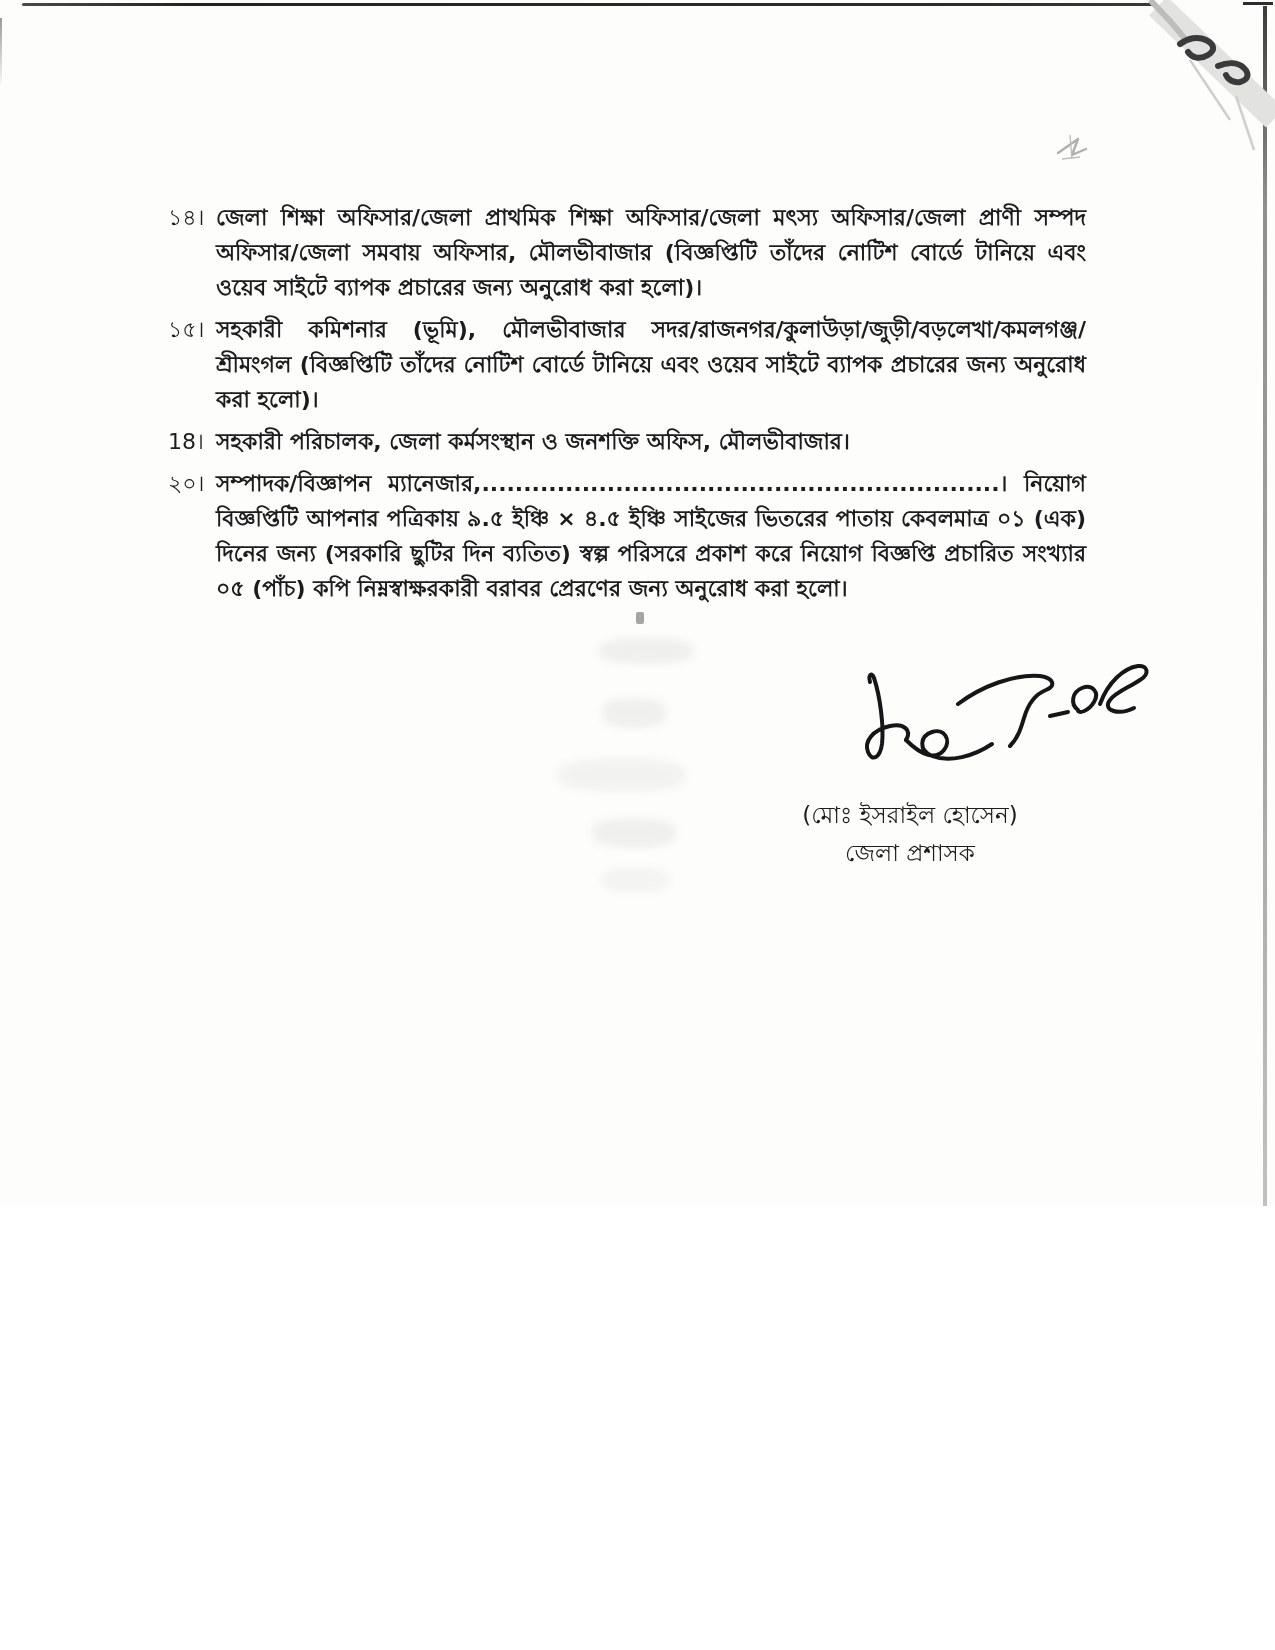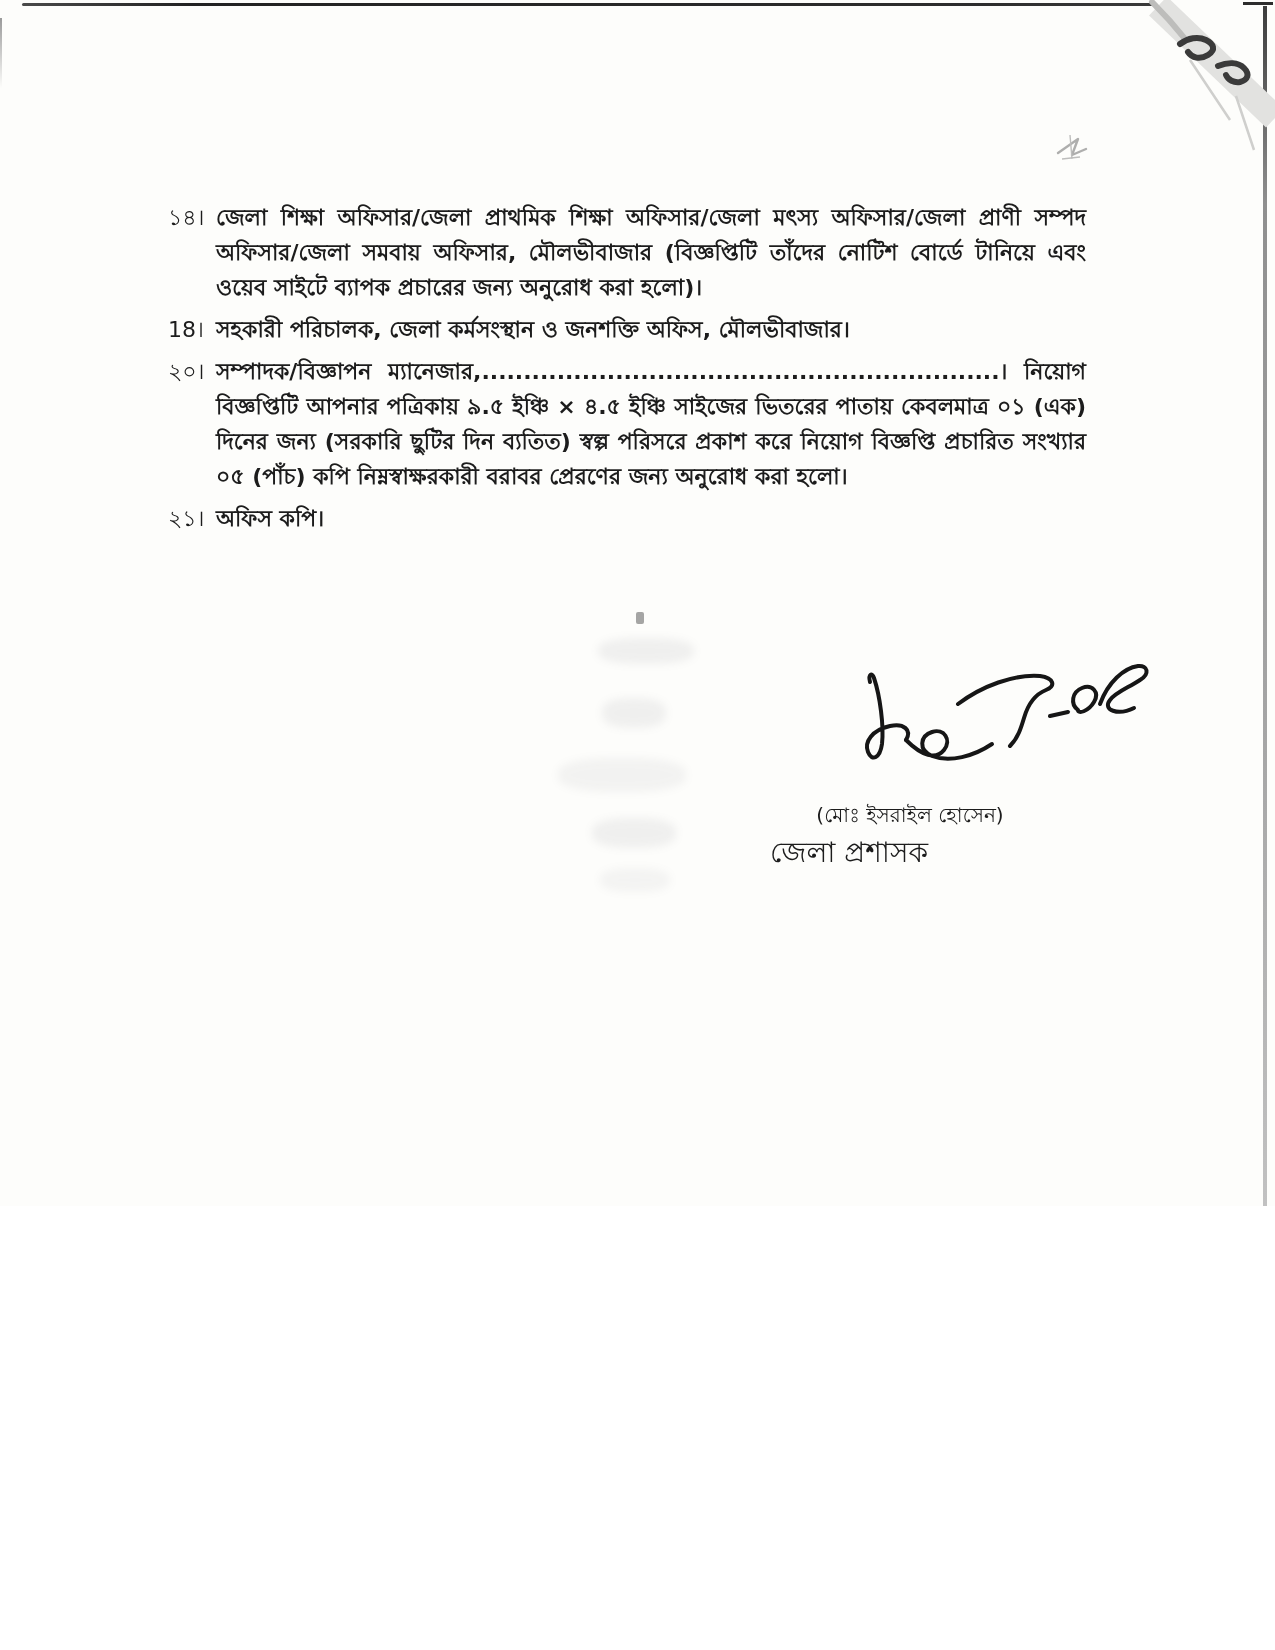--- a/index.html
+++ b/index.html
@@ -45,23 +45,23 @@
   .content {
     position:absolute; left:168px; top:200px; width:918px;
   }
   .item { display:flex; font-size:22px; line-height:35px; margin-bottom:7px; }
   .item .num { flex:0 0 48px; white-space:nowrap; }
   .item .txt { flex:1; text-align:justify; word-break:break-word;font-weight:bold; }
 
   
   .signature-scribble { position:absolute; left:832px; top:652px; width:320px; height:130px; }
   .sign-name  { position:absolute; left:770px; top:798px; width:280px; text-align:center;
-                font-size:20px; line-height:34px; }
-  .sign-title { position:absolute; left:770px; top:836px; width:280px; 
-                font-size:28px; line-height:34px; }
+                font-size:23px; line-height:34px; }
+  .sign-title { position:absolute; left:770px; top:836px; width:280px; text-align:center;
+                font-size:23px; line-height:34px; }
 
   
   .ghost { position:absolute; background:#7d7d84; opacity:.10; filter:blur(4px); border-radius:40%; }
   .g1 { left:598px; top:638px; width:96px;  height:26px; }
   .g2 { left:602px; top:698px; width:64px;  height:30px; }
   .g3 { left:558px; top:758px; width:128px; height:34px; opacity:.08; }
   .g4 { left:592px; top:818px; width:84px;  height:30px; }
   .g5 { left:600px; top:868px; width:70px;  height:24px; opacity:.07; }
   .g6 { left:636px; top:612px; width:8px;   height:12px; opacity:.45; filter:none; background:#3a3a3a; border-radius:2px; }
 </style>
@@ -95,30 +95,30 @@
   <div class="ghost g4"></div>
   <div class="ghost g5"></div>
   <div class="ghost g6"></div>
 
   <div class="content">
     <div class="item">
       <span class="num">১৪।</span>
       <span class="txt">জেলা শিক্ষা অফিসার/জেলা প্রাথমিক শিক্ষা অফিসার/জেলা মৎস্য অফিসার/জেলা প্রাণী সম্পদ অফিসার/জেলা সমবায় অফিসার, মৌলভীবাজার (বিজ্ঞপ্তিটি তাঁদের নোটিশ বোর্ডে টানিয়ে এবং ওয়েব সাইটে ব্যাপক প্রচারের জন্য অনুরোধ করা হলো)।</span>
     </div>
     <div class="item">
+      <span class="num">১৫।</span>
+      <span class="txt">সহকারী কমিশনার (ভূমি), মৌলভীবাজার সদর/রাজনগর/কুলাউড়া/জুড়ী/বড়লেখা/কমলগঞ্জ/শ্রীমংগল (বিজ্ঞপ্তিটি তাঁদের নোটিশ বোর্ডে টানিয়ে এবং ওয়েব সাইটে ব্যাপক প্রচারের জন্য অনুরোধ করা হলো)।</span>
+    </div>
+    <div class="item">
       <span class="num">18।</span>
       <span class="txt">সহকারী পরিচালক, জেলা কর্মসংস্থান ও জনশক্তি অফিস, মৌলভীবাজার।</span>
     </div>
     <div class="item">
       <span class="num">২০।</span>
       <span class="txt">সম্পাদক/বিজ্ঞাপন ম্যানেজার,..............................................................। নিয়োগ বিজ্ঞপ্তিটি আপনার পত্রিকায় ৯.৫ ইঞ্চি × ৪.৫ ইঞ্চি সাইজের ভিতরের পাতায় কেবলমাত্র ০১ (এক) দিনের জন্য (সরকারি ছুটির দিন ব্যতিত) স্বল্প পরিসরে প্রকাশ করে নিয়োগ বিজ্ঞপ্তি প্রচারিত সংখ্যার ০৫ (পাঁচ) কপি নিম্নস্বাক্ষরকারী বরাবর প্রেরণের জন্য অনুরোধ করা হলো।</span>
-    </div>
-    <div class="item">
-      <span class="num">২১।</span>
-      <span class="txt">অফিস কপি।</span>
     </div>
   </div>
 
   <svg class="signature-scribble" viewBox="0 0 320 130">
     <path d="M38,30 C36,22 40,20 42,26 C48,44 52,74 50,92 C48,106 40,110 36,100 C32,90 40,78 58,74 C72,71 80,78 74,88" stroke="#161616" stroke-width="4" fill="none" stroke-linecap="round"></path>
     <path d="M74,88 C90,104 104,108 112,98 C120,88 112,76 100,80 C88,84 86,98 100,104 C118,111 142,104 160,92" stroke="#161616" stroke-width="4" fill="none" stroke-linecap="round"></path>
     <path d="M126,52 C150,34 182,22 208,24 C222,26 224,34 214,38 C204,42 196,52 192,66 C189,76 186,86 178,94" stroke="#161616" stroke-width="4" fill="none" stroke-linecap="round"></path>
     <path d="M218,64 L236,60" stroke="#161616" stroke-width="4" fill="none" stroke-linecap="round"></path>
     <path d="M246,58 C238,52 240,40 250,36 C260,32 268,40 262,50 C256,60 246,62 246,58" stroke="#161616" stroke-width="4" fill="none" stroke-linecap="round"></path>
     <path d="M268,52 C276,30 292,16 306,14 C316,13 318,22 308,28 C296,36 284,40 278,48 C270,58 286,64 302,56" stroke="#161616" stroke-width="4" fill="none" stroke-linecap="round"></path>

